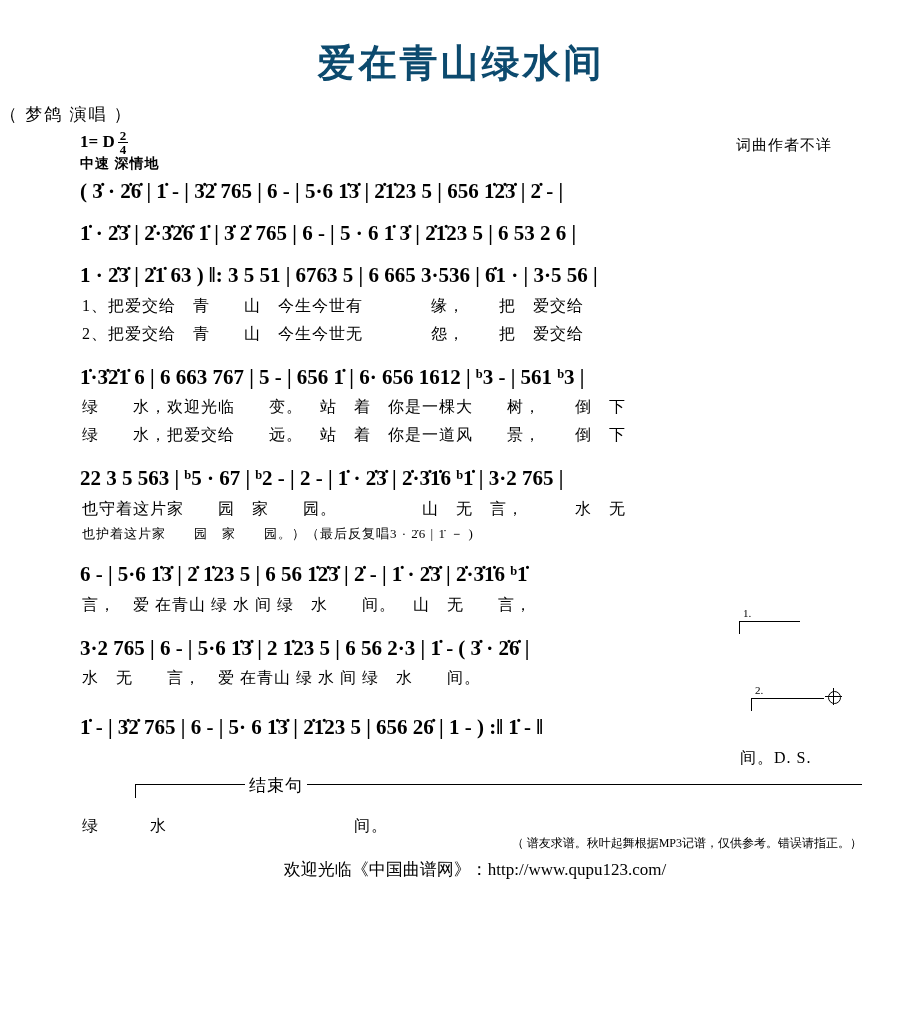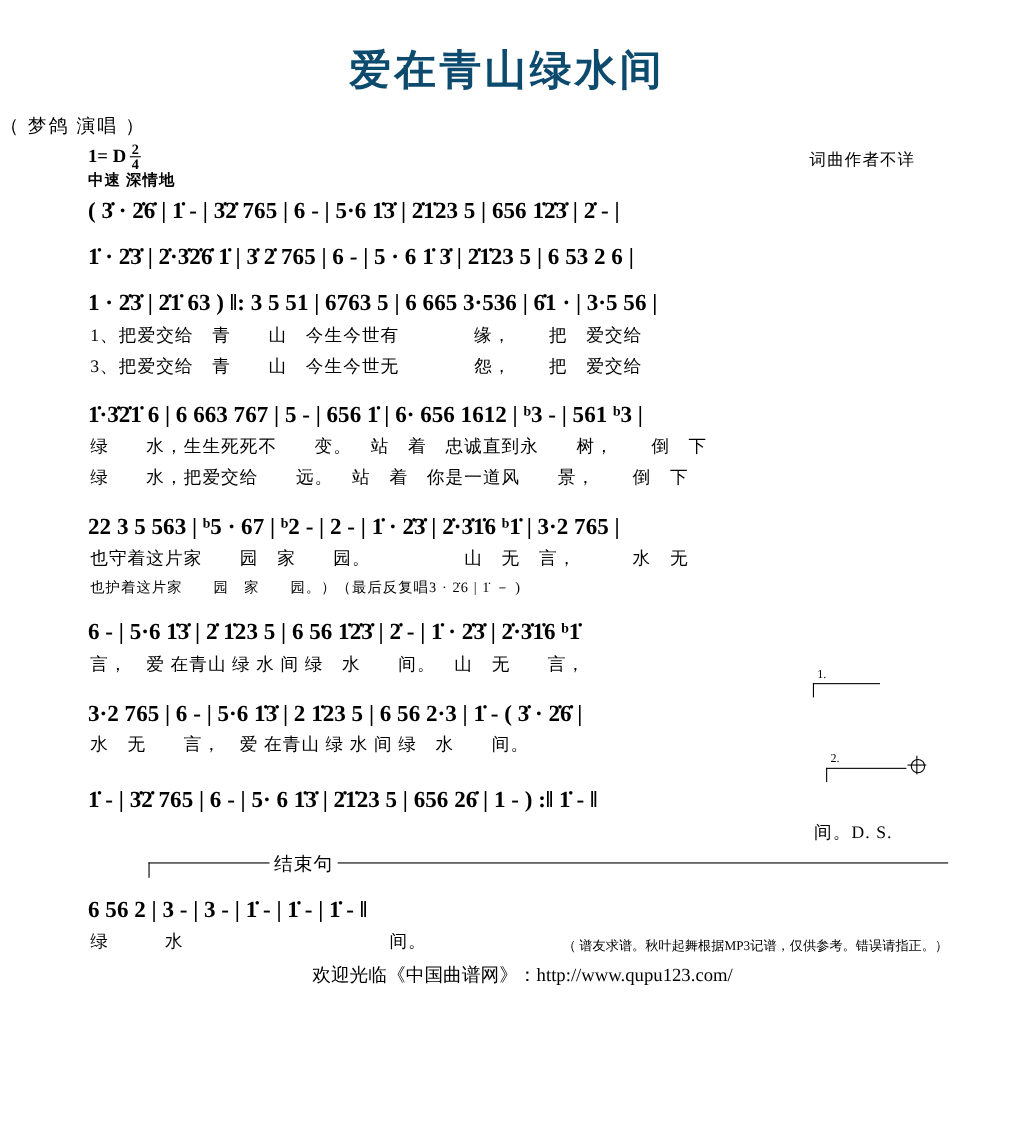--- a/index.html
+++ b/index.html
@@ -163,26 +163,26 @@
     <div class="notes">( 3̇ · 2̇6̇ | 1̇ - | 3̇2̇ 765 | 6 - | 5·6 1̇3̇ | 2̇1̇23 5 | 656 1̇2̇3̇ | 2̇ - |</div>
   </div>
 
   <div class="system">
     <div class="notes">1̇ · 2̇3̇ | 2̇·3̇2̇6̇ 1̇ | 3̇ 2̇ 765 | 6 - | 5 · 6 1̇ 3̇ | 2̇1̇23 5 | 6 53 2 6 |</div>
   </div>
 
   <div class="system">
     <div class="notes">1 · 2̇3̇ | 2̇1̇ 63 ) ‖: 3 5 51 | 6763 5 | 6 665 3·536 | 6̇1 · | 3·5 56 |</div>
     <div class="lyricline">1、把爱交给　青　　山　今生今世有　　　　缘，　　把　爱交给</div>
-    <div class="lyricline">3、把爱交给　青　　山　今生今世无　　　　怨，　　把　爱交给</div>
+    <div class="lyricline">2、把爱交给　青　　山　今生今世无　　　　怨，　　把　爱交给</div>
   </div>
 
   <div class="system" style="margin-top:14px;">
     <div class="notes">1̇·3̇2̇1̇ 6 | 6 663 767 | 5 - | 656 1̇ | 6· 656 1612 | ᵇ3 - | 561 ᵇ3 |</div>
-    <div class="lyricline">绿　　水，生生死死不　　变。　站　着　忠诚直到永　　树，　　倒　下</div>
+    <div class="lyricline">绿　　水，欢迎光临　　变。　站　着　你是一棵大　　树，　　倒　下</div>
     <div class="lyricline">绿　　水，把爱交给　　远。　站　着　你是一道风　　景，　　倒　下</div>
   </div>
 
   <div class="system" style="margin-top:14px;">
     <div class="notes">22 3 5 563 | ᵇ5 · 67 | ᵇ2 - | 2 - | 1̇ · 2̇3̇ | 2̇·3̇1̇6 ᵇ1̇ | 3·2 765 |</div>
     <div class="lyricline">也守着这片家　　园　家　　园。　　　　　山　无　言，　　　水　无</div>
     <div class="lyricline small">也护着这片家　　园　家　　园。）（最后反复唱3 · 2̇6 | 1̇ － )</div>
   </div>
 
   <div class="system" style="margin-top:14px;">
@@ -207,20 +207,19 @@
     <div style="position:absolute;right:22px;top:-26px;"><span class="codaicon"><span class="codacircle"></span></span></div>
   </div>
 
   <div class="endbar" style="margin-top:6px;">
     <div class="vline"></div>
     <div class="endline"></div>
     <div class="endlabel">结束句</div>
   </div>
 
   <div class="system" style="margin-top:4px;">
-    <div class="notes">6 56 2 | 3 - | 3 - | 1̇ - | 1̇ - | 1̇ - ‖</div>
     <div class="lyricline">绿　　　水　　　　　　　　　　　间。</div>
     <div class="credit" style="position:absolute;right:0;bottom:2px;">（ 谱友求谱。秋叶起舞根据MP3记谱，仅供参考。错误请指正。）</div>
   </div>
 
   <div class="footer-link">欢迎光临《中国曲谱网》：http://www.qupu123.com/</div>
 
 </div>
 
 </body></html>

